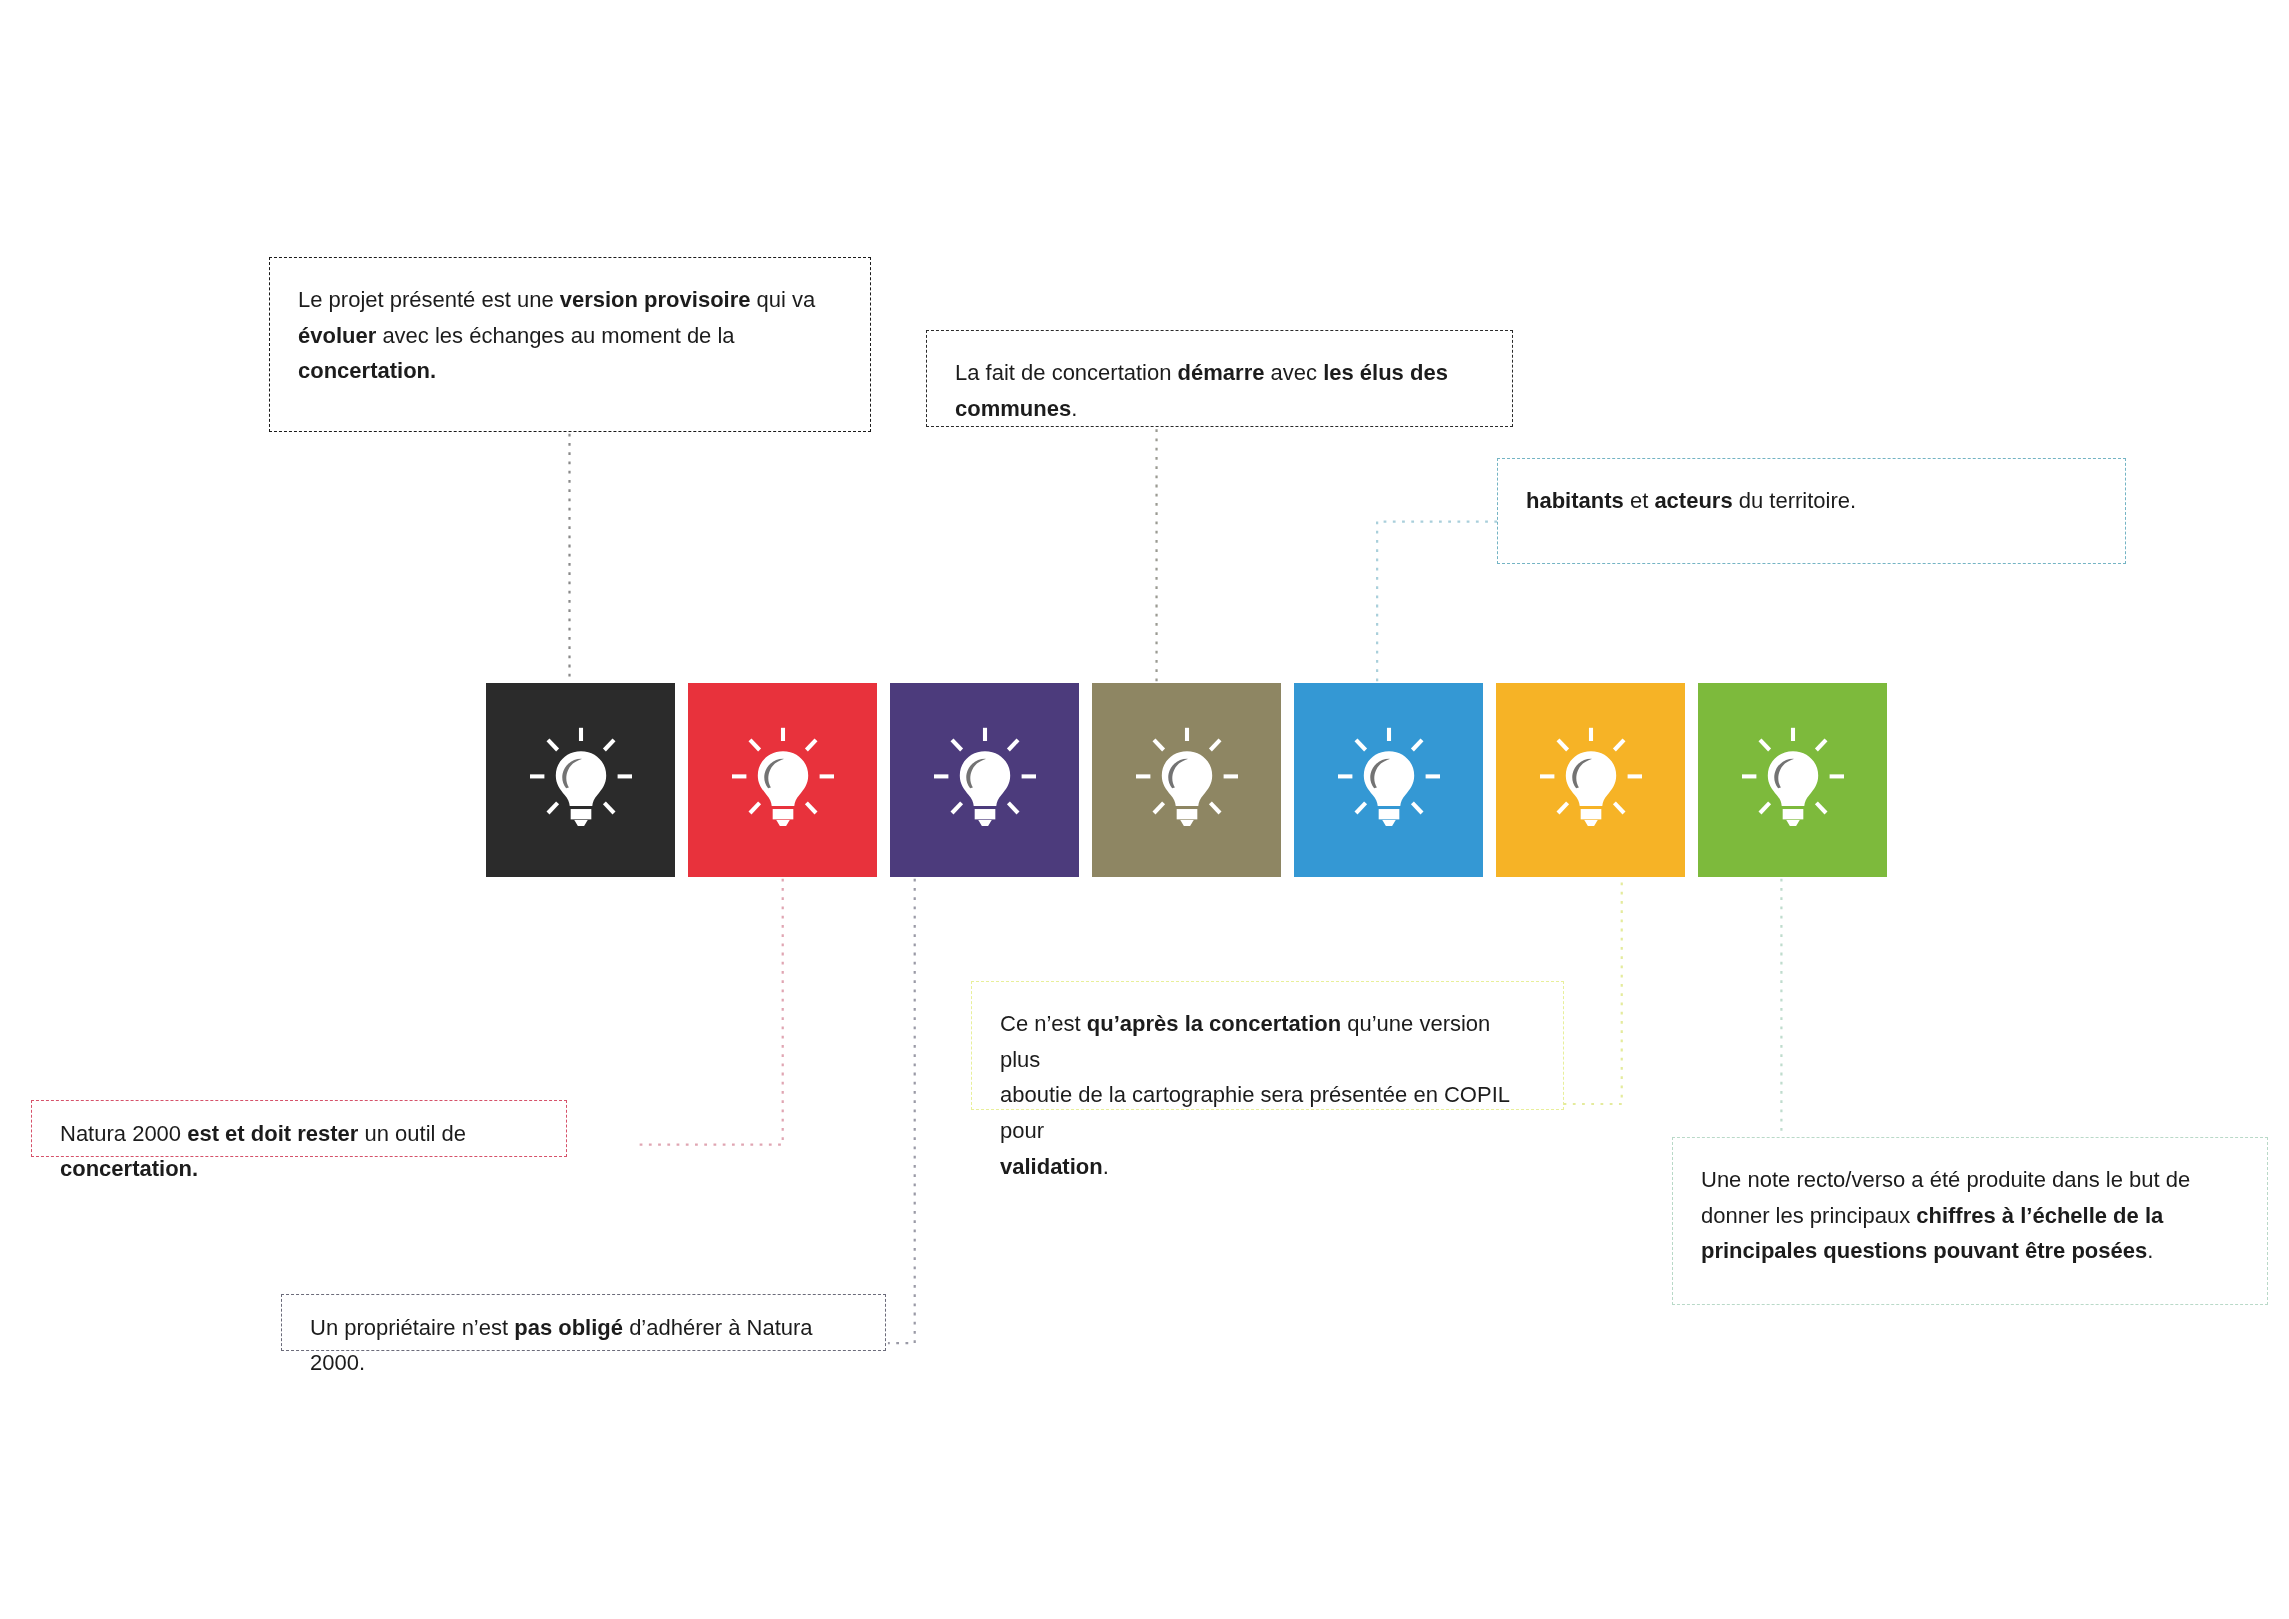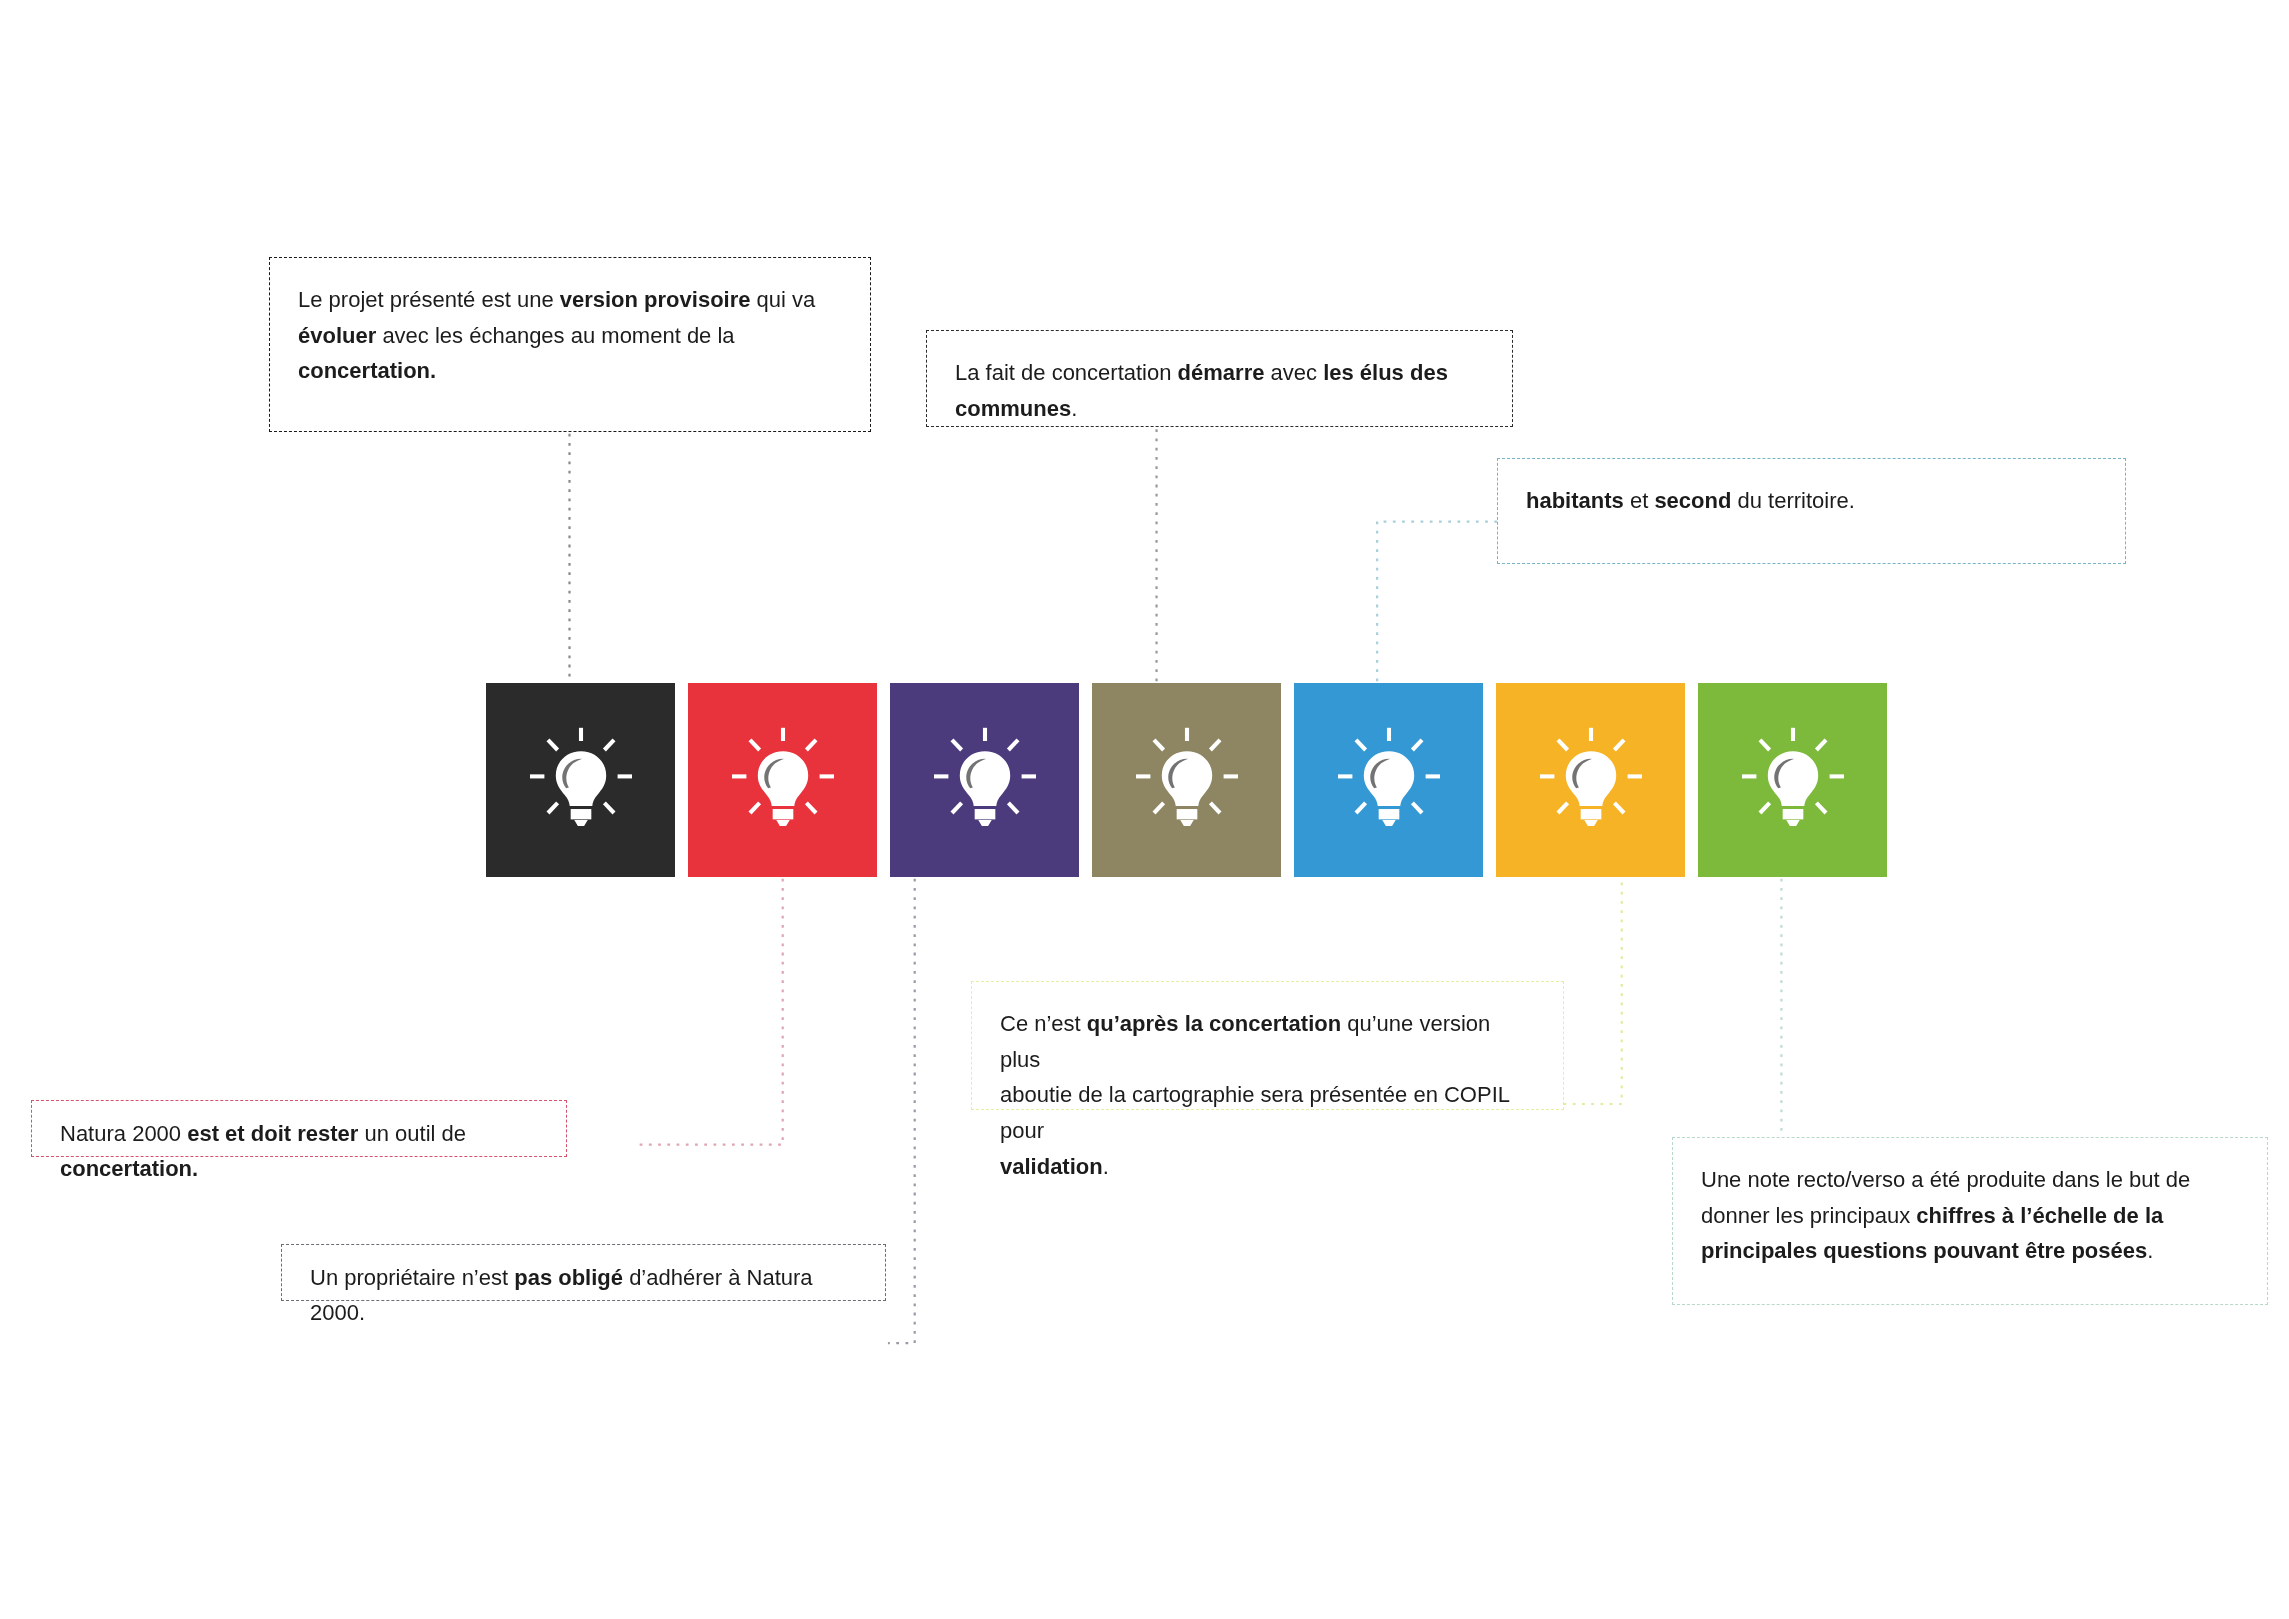--- a/index.html
+++ b/index.html
@@ -57,21 +57,21 @@
   #co-copil{
     left:971px; top:981px; width:593px;  height:129px;
     border-color:#e8ef9a;
   }
   #co-outil{
     left:31px;   top:1100px; width:536px;  height:57px;
     border-color:#d6526a;
     padding-top:14.8px; padding-bottom:13px;
   }
   #co-proprietaire{
-    left:281px;  top:1244px; width:605px;  height:57px;
+    left:281px;  top:1294px; width:605px;  height:57px;
     border-color:#6b6b7a;
     padding-top:14.8px; padding-bottom:13px;
   }
   #co-note{
     left:1672px; top:1137px; width:596px;  height:168px;
     border-color:#b9d9c8;
   }
 
   
   #tile-strip{
@@ -111,21 +111,21 @@
       <span class="ln"><b>évoluer</b><span> avec les échanges au moment de la</span></span>
       <span class="ln"><b>concertation.</b></span>
     </div>
 
   <div class="callout" id="co-demarre">
       <span class="ln"><span>La fait de concertation </span><b>démarre</b><span> avec </span><b>les élus des</b></span>
       <span class="ln"><b>communes</b><span>.</span></span>
     </div>
 
   <div class="callout" id="co-second-temps">
-      <span class="ln"><b>habitants</b><span> et </span><b>second</b><span> du territoire.</span></span>
+      <span class="ln"><b>habitants</b><span> et </span><b>acteurs</b><span> du territoire.</span></span>
     </div>
 
   <div class="callout" id="co-copil">
       <span class="ln"><span>Ce n’est </span><b>qu’après la concertation</b><span> qu’une version plus</span></span>
       <span class="ln"><span>aboutie de la cartographie sera présentée en COPIL pour</span></span>
       <span class="ln"><b>validation</b><span>.</span></span>
     </div>
 
   <div class="callout" id="co-outil">
       <span class="ln"><span>Natura 2000 </span><b>est et doit rester</b><span> un outil de </span><b>concertation.</b></span>

